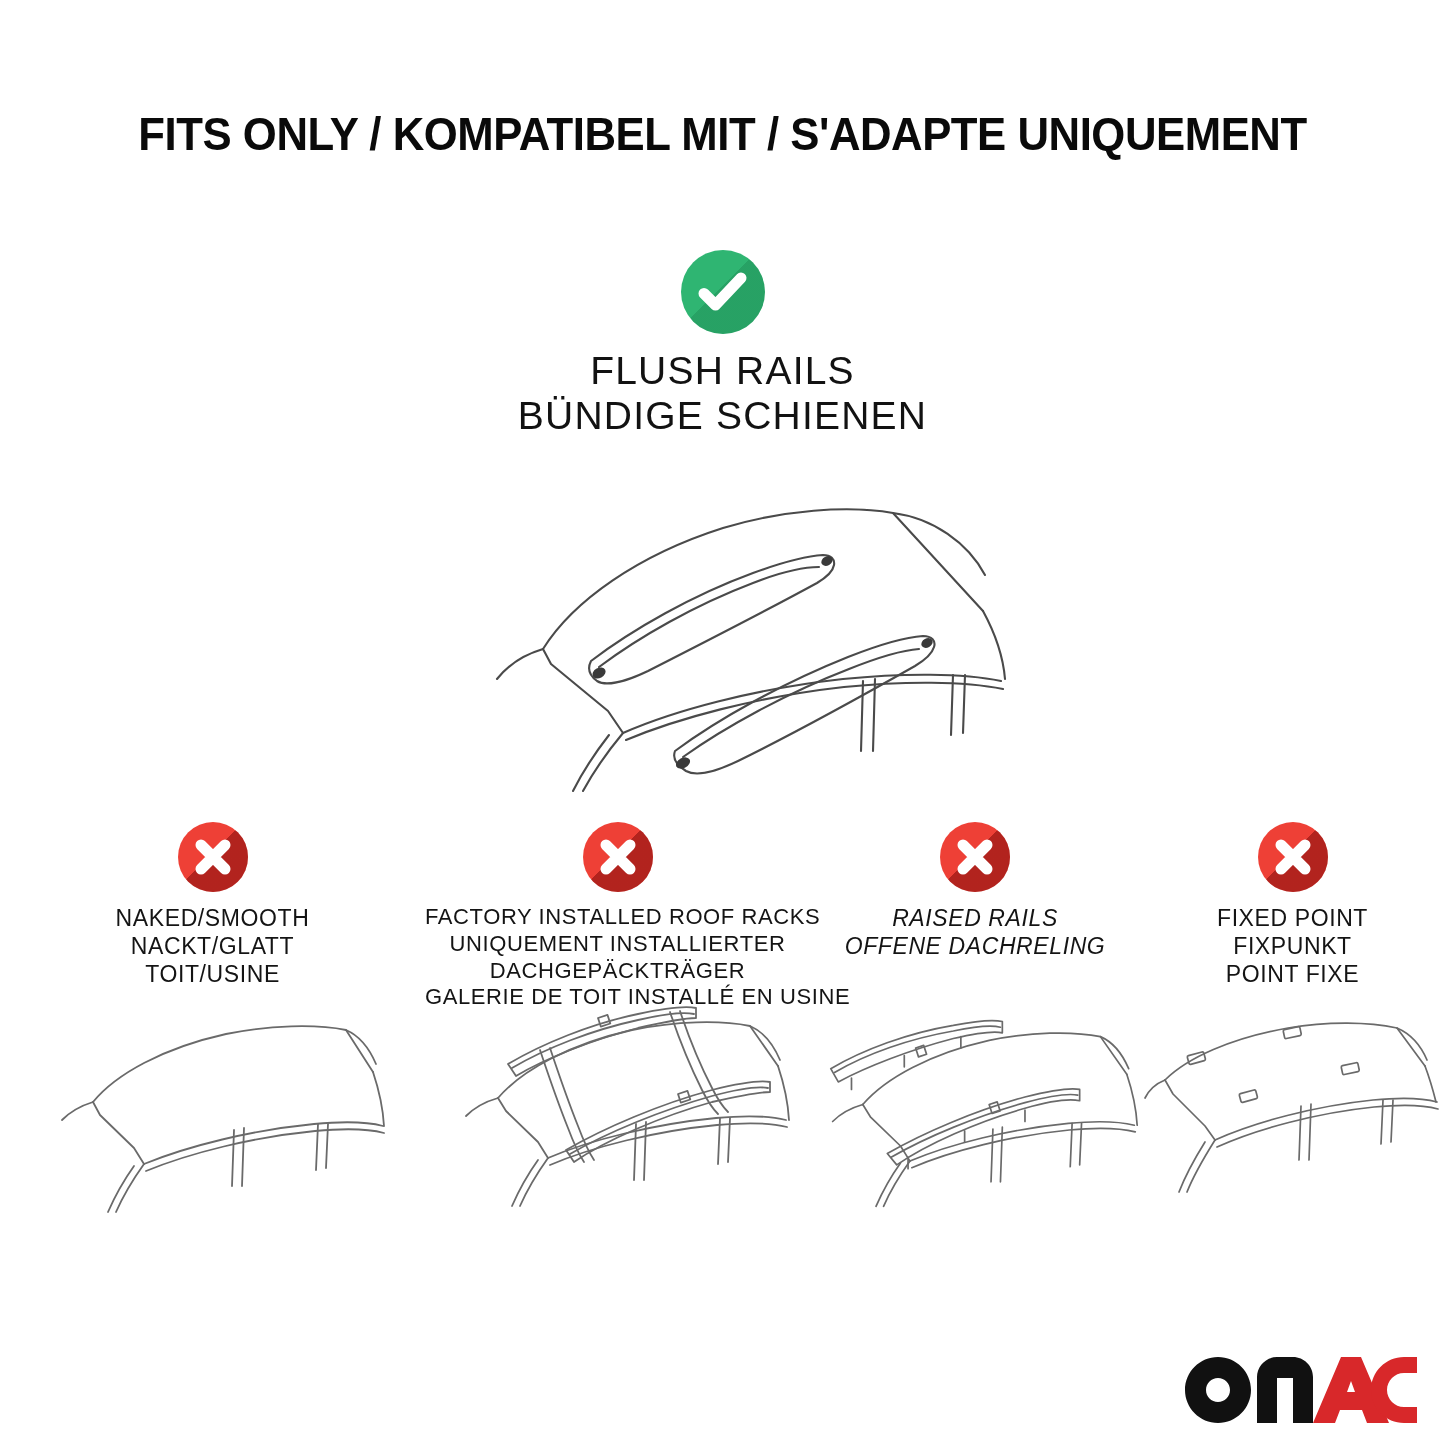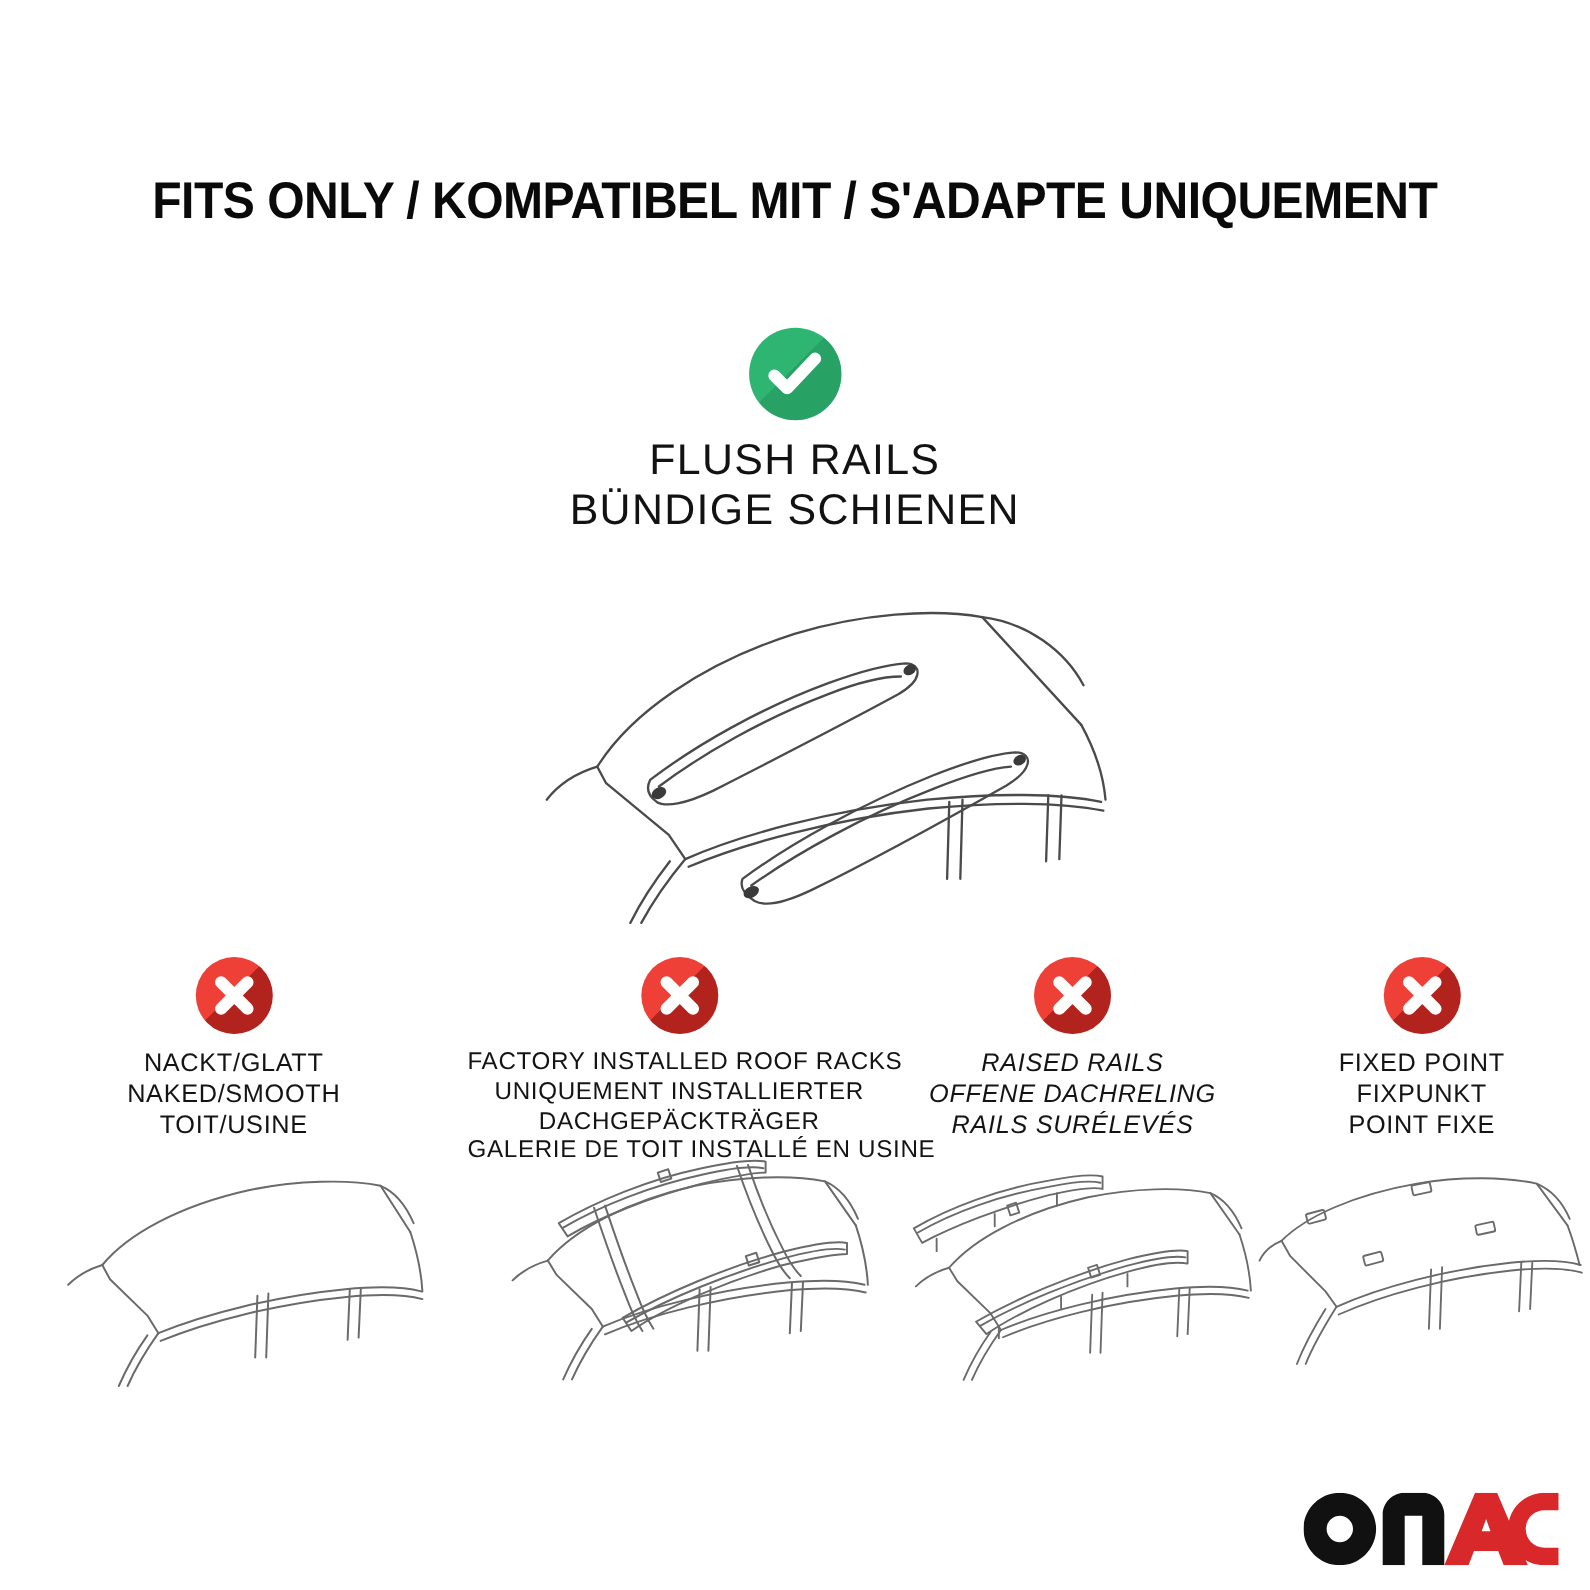--- a/index.html
+++ b/index.html
@@ -3,21 +3,21 @@
 <meta charset="utf-8">
 <style>
   html,body{margin:0;padding:0;}
   body{
     width:1445px;height:1445px;
     background:#ffffff;
     font-family:"Liberation Sans", sans-serif;
     overflow:hidden;
     position:relative;
   }
-  .page{position:absolute;inset:0;background:#fff;margin-top:48px;}
+  .page{position:absolute;inset:0;background:#fff;}
 
   
   .title{
     position:absolute;
     left:0;right:0;top:106px;
     text-align:center;
     font-family:"Liberation Sans", sans-serif;
     font-weight:700;
     font-size:47px;
     letter-spacing:-0.5px;
@@ -178,22 +178,22 @@
     <div class="col c1">
       <div class="badge-row">
         <div class="badge red">
           <div class="shadow"></div>
           <svg viewBox="0 0 70 70" aria-hidden="true">
             <path d="M23 23 L47 47 M47 23 L23 47" fill="none" stroke="#ffffff" stroke-width="11" stroke-linecap="round"></path>
           </svg>
         </div>
       </div>
       <div class="col-text">
+        <div>NAKED/SMOOTH</div>
         <div>NACKT/GLATT</div>
-        <div>NAKED/SMOOTH</div>
         <div>TOIT/USINE</div>
       </div>
       <div class="col-art">
         <svg width="350" height="200" viewBox="0 0 350 200" aria-hidden="true">
           <g fill="none" stroke="#6a6a6a" stroke-width="1.8" stroke-linecap="round" stroke-linejoin="round">
             <path d="M55 82 C78 54 125 28 188 14 C232 5 278 4 308 10 L335 52"></path>
             <path d="M308 10 C322 16 332 30 338 44"></path>
             <path d="M55 82 C42 86 32 92 24 100"></path>
             <path d="M55 82 L62 95 L96 128 L106 144"></path>
             <path d="M106 144 C96 158 86 174 78 192"></path>
@@ -268,21 +268,20 @@
         <div class="badge red">
           <div class="shadow"></div>
           <svg viewBox="0 0 70 70" aria-hidden="true">
             <path d="M23 23 L47 47 M47 23 L23 47" fill="none" stroke="#ffffff" stroke-width="11" stroke-linecap="round"></path>
           </svg>
         </div>
       </div>
       <div class="col-text">
         <div>RAISED RAILS</div>
         <div>OFFENE DACHRELING</div>
-        <div>RAILS SURÉLEVÉS</div>
       </div>
       <div class="col-art">
         <svg width="350" height="210" viewBox="0 0 350 210" aria-hidden="true">
           <g fill="none" stroke="#6a6a6a" stroke-width="1.8" stroke-linecap="round" stroke-linejoin="round">
             <path d="M56 96 C80 68 128 42 190 28 C234 19 278 18 308 24 L336 64"></path>
             <path d="M308 24 C322 30 332 44 338 58"></path>
             <path d="M56 96 C42 100 32 106 24 114"></path>
             <path d="M56 96 L64 109 L96 140 L106 156"></path>
             <path d="M106 156 C96 170 86 186 78 204"></path>
             <path d="M96 158 C86 172 77 188 70 204"></path>

